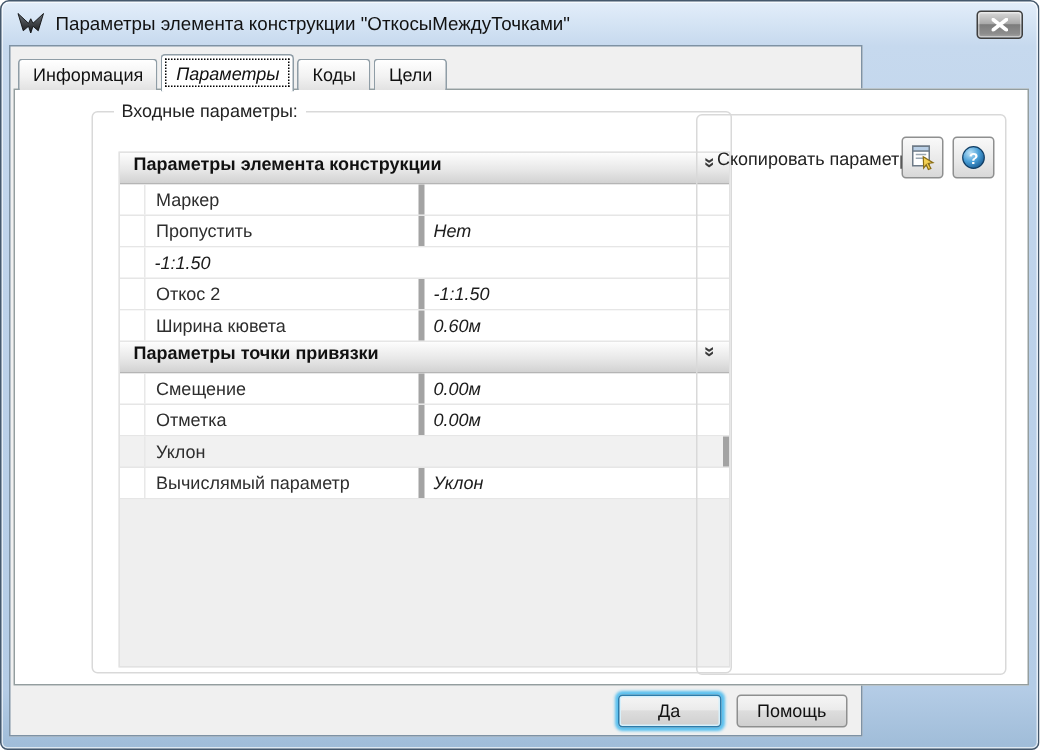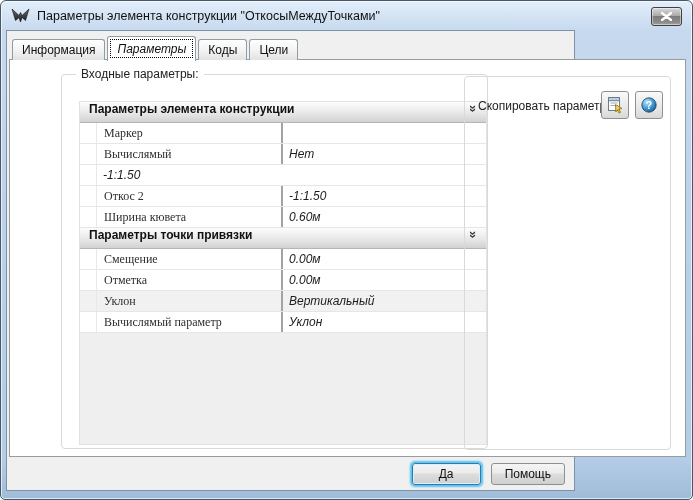--- a/index.html
+++ b/index.html
@@ -48,21 +48,21 @@
     border-bottom:1px solid #b5b5b5;
     font-size:12px; font-weight:bold; color:#111; padding-left:9px;
   }
   .grid-section-header .chev {
     margin-left:auto; margin-right:9px; font-weight:bold; color:#3a3a3a;
     transform:rotate(90deg); font-size:13px; line-height:1;
   }
   .grid-row { height:21px; display:flex; background:#fff; border-bottom:1px solid #e6e6e6; font-size:12px; color:#2e2e2e; }
   .grid-row.ro { background:#f1f1f1; }
   .cell-gutter { width:17px; border-right:1px solid #e8e8e8; }
-  .cell-label { flex:1; display:flex; align-items:center; padding-left:7px; border-right:2px solid #a3a3a3;font-family:Liberation Serif, serif; }
+  .cell-label { flex:1; display:flex; align-items:center; padding-left:7px; border-right:4px solid #a3a3a3; }
   .cell-value { width:203px; display:flex; align-items:center; padding-left:6px; color:#1c1c1c;font-style:italic; }
   
   .copy-panel { position:absolute; left:454px; top:16px; width:207px; height:374px; border:1px solid #d9d9d9; border-radius:4px; }
   .copy-label { position:absolute; left:13px; top:22px; font-size:12px; color:#222; white-space:nowrap; }
   .tool-btn {
     position:absolute; top:14px; width:28px; height:28px;
     background:linear-gradient(to bottom,#f9f9f9,#e8e8e8 60%,#d8d8d8);
     border:1px solid #8e8f8f; border-radius:3px;
     display:flex; align-items:center; justify-content:center;
   }
@@ -123,21 +123,21 @@
               <span>Параметры элемента конструкции</span>
               <span class="chev">»</span>
             </div>
             <div class="grid-row">
               <div class="cell-gutter"></div>
               <div class="cell-label">Маркер</div>
               <div class="cell-value"></div>
             </div>
             <div class="grid-row">
               <div class="cell-gutter"></div>
-              <div class="cell-label">Вычислямый</div>
+              <div class="cell-label">Пропустить</div>
               <div class="cell-value">Нет</div>
             </div>
             <div class="grid-row">
               <div class="cell-gutter"></div>
               <div class="cell-value">-1:1.50</div>
             </div>
             <div class="grid-row">
               <div class="cell-gutter"></div>
               <div class="cell-label">Откос 2</div>
               <div class="cell-value">-1:1.50</div>
@@ -157,21 +157,20 @@
               <div class="cell-value">0.00м</div>
             </div>
             <div class="grid-row">
               <div class="cell-gutter"></div>
               <div class="cell-label">Отметка</div>
               <div class="cell-value">0.00м</div>
             </div>
             <div class="grid-row ro">
               <div class="cell-gutter"></div>
               <div class="cell-label">Уклон</div>
-              <div class="cell-value">Вертикальный</div>
             </div>
             <div class="grid-row">
               <div class="cell-gutter"></div>
               <div class="cell-label">Вычислямый параметр</div>
               <div class="cell-value">Уклон</div>
             </div>
           </div>
       </div>
 
       <div class="copy-panel">

